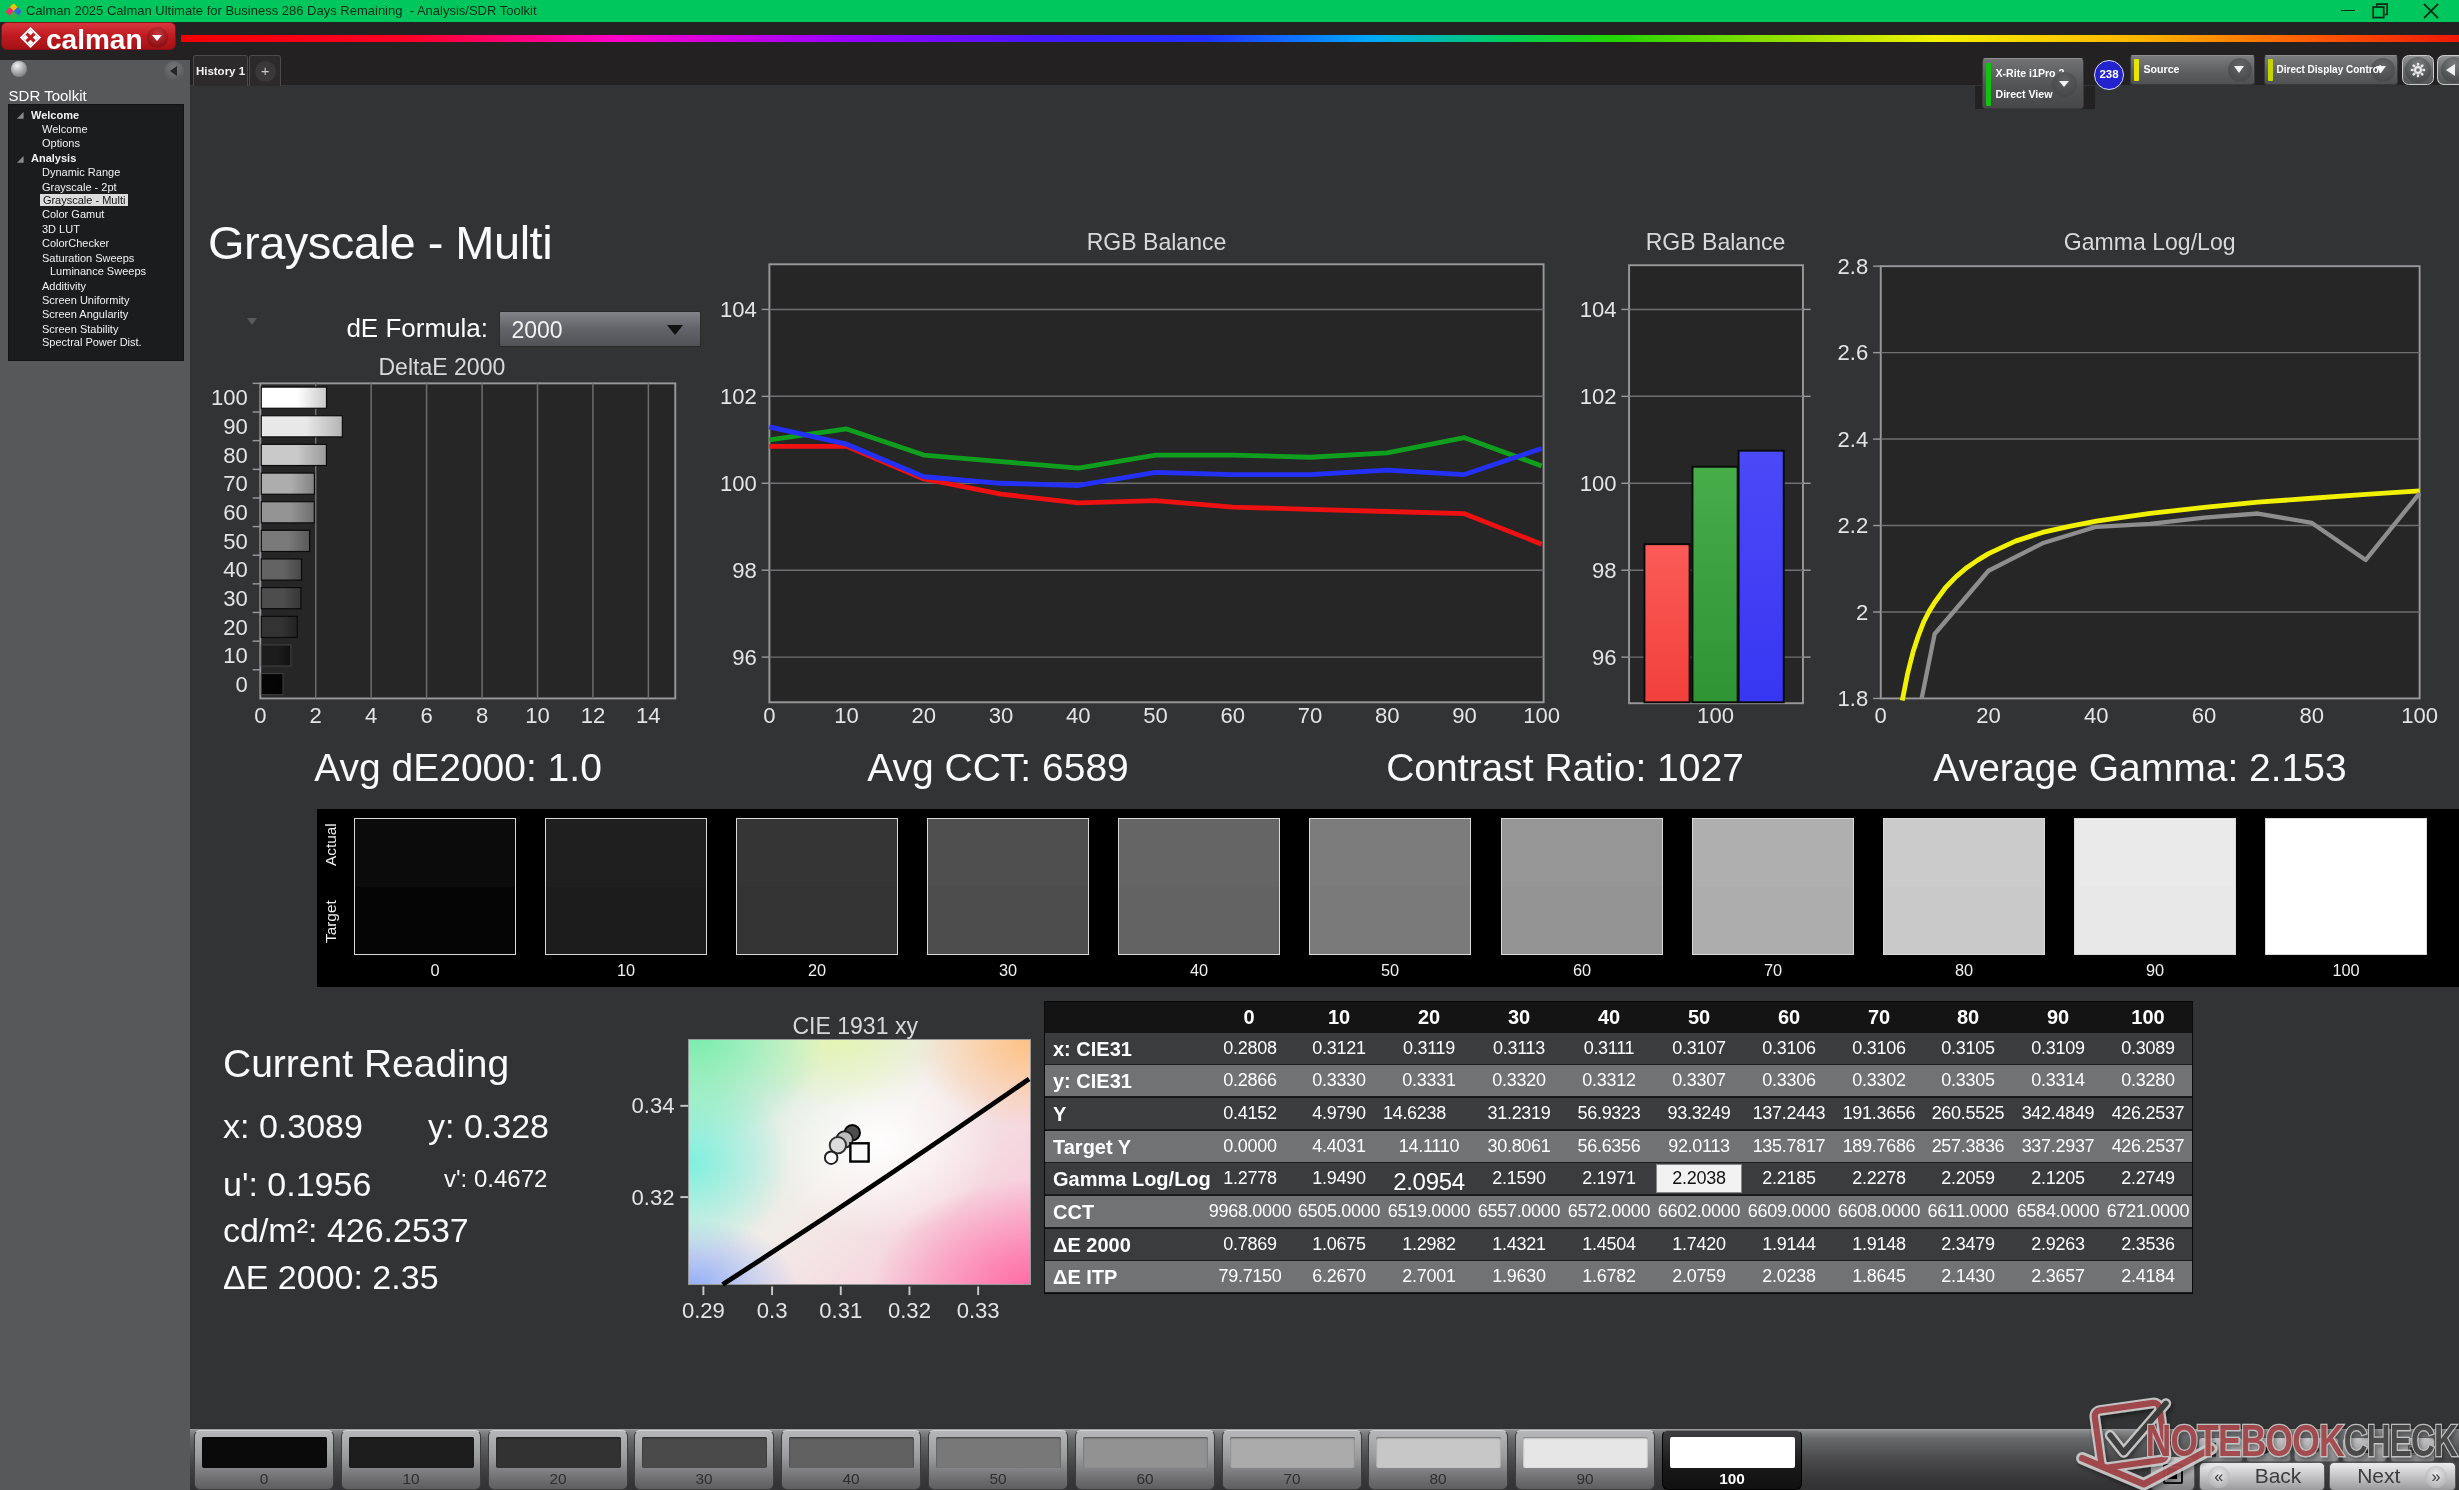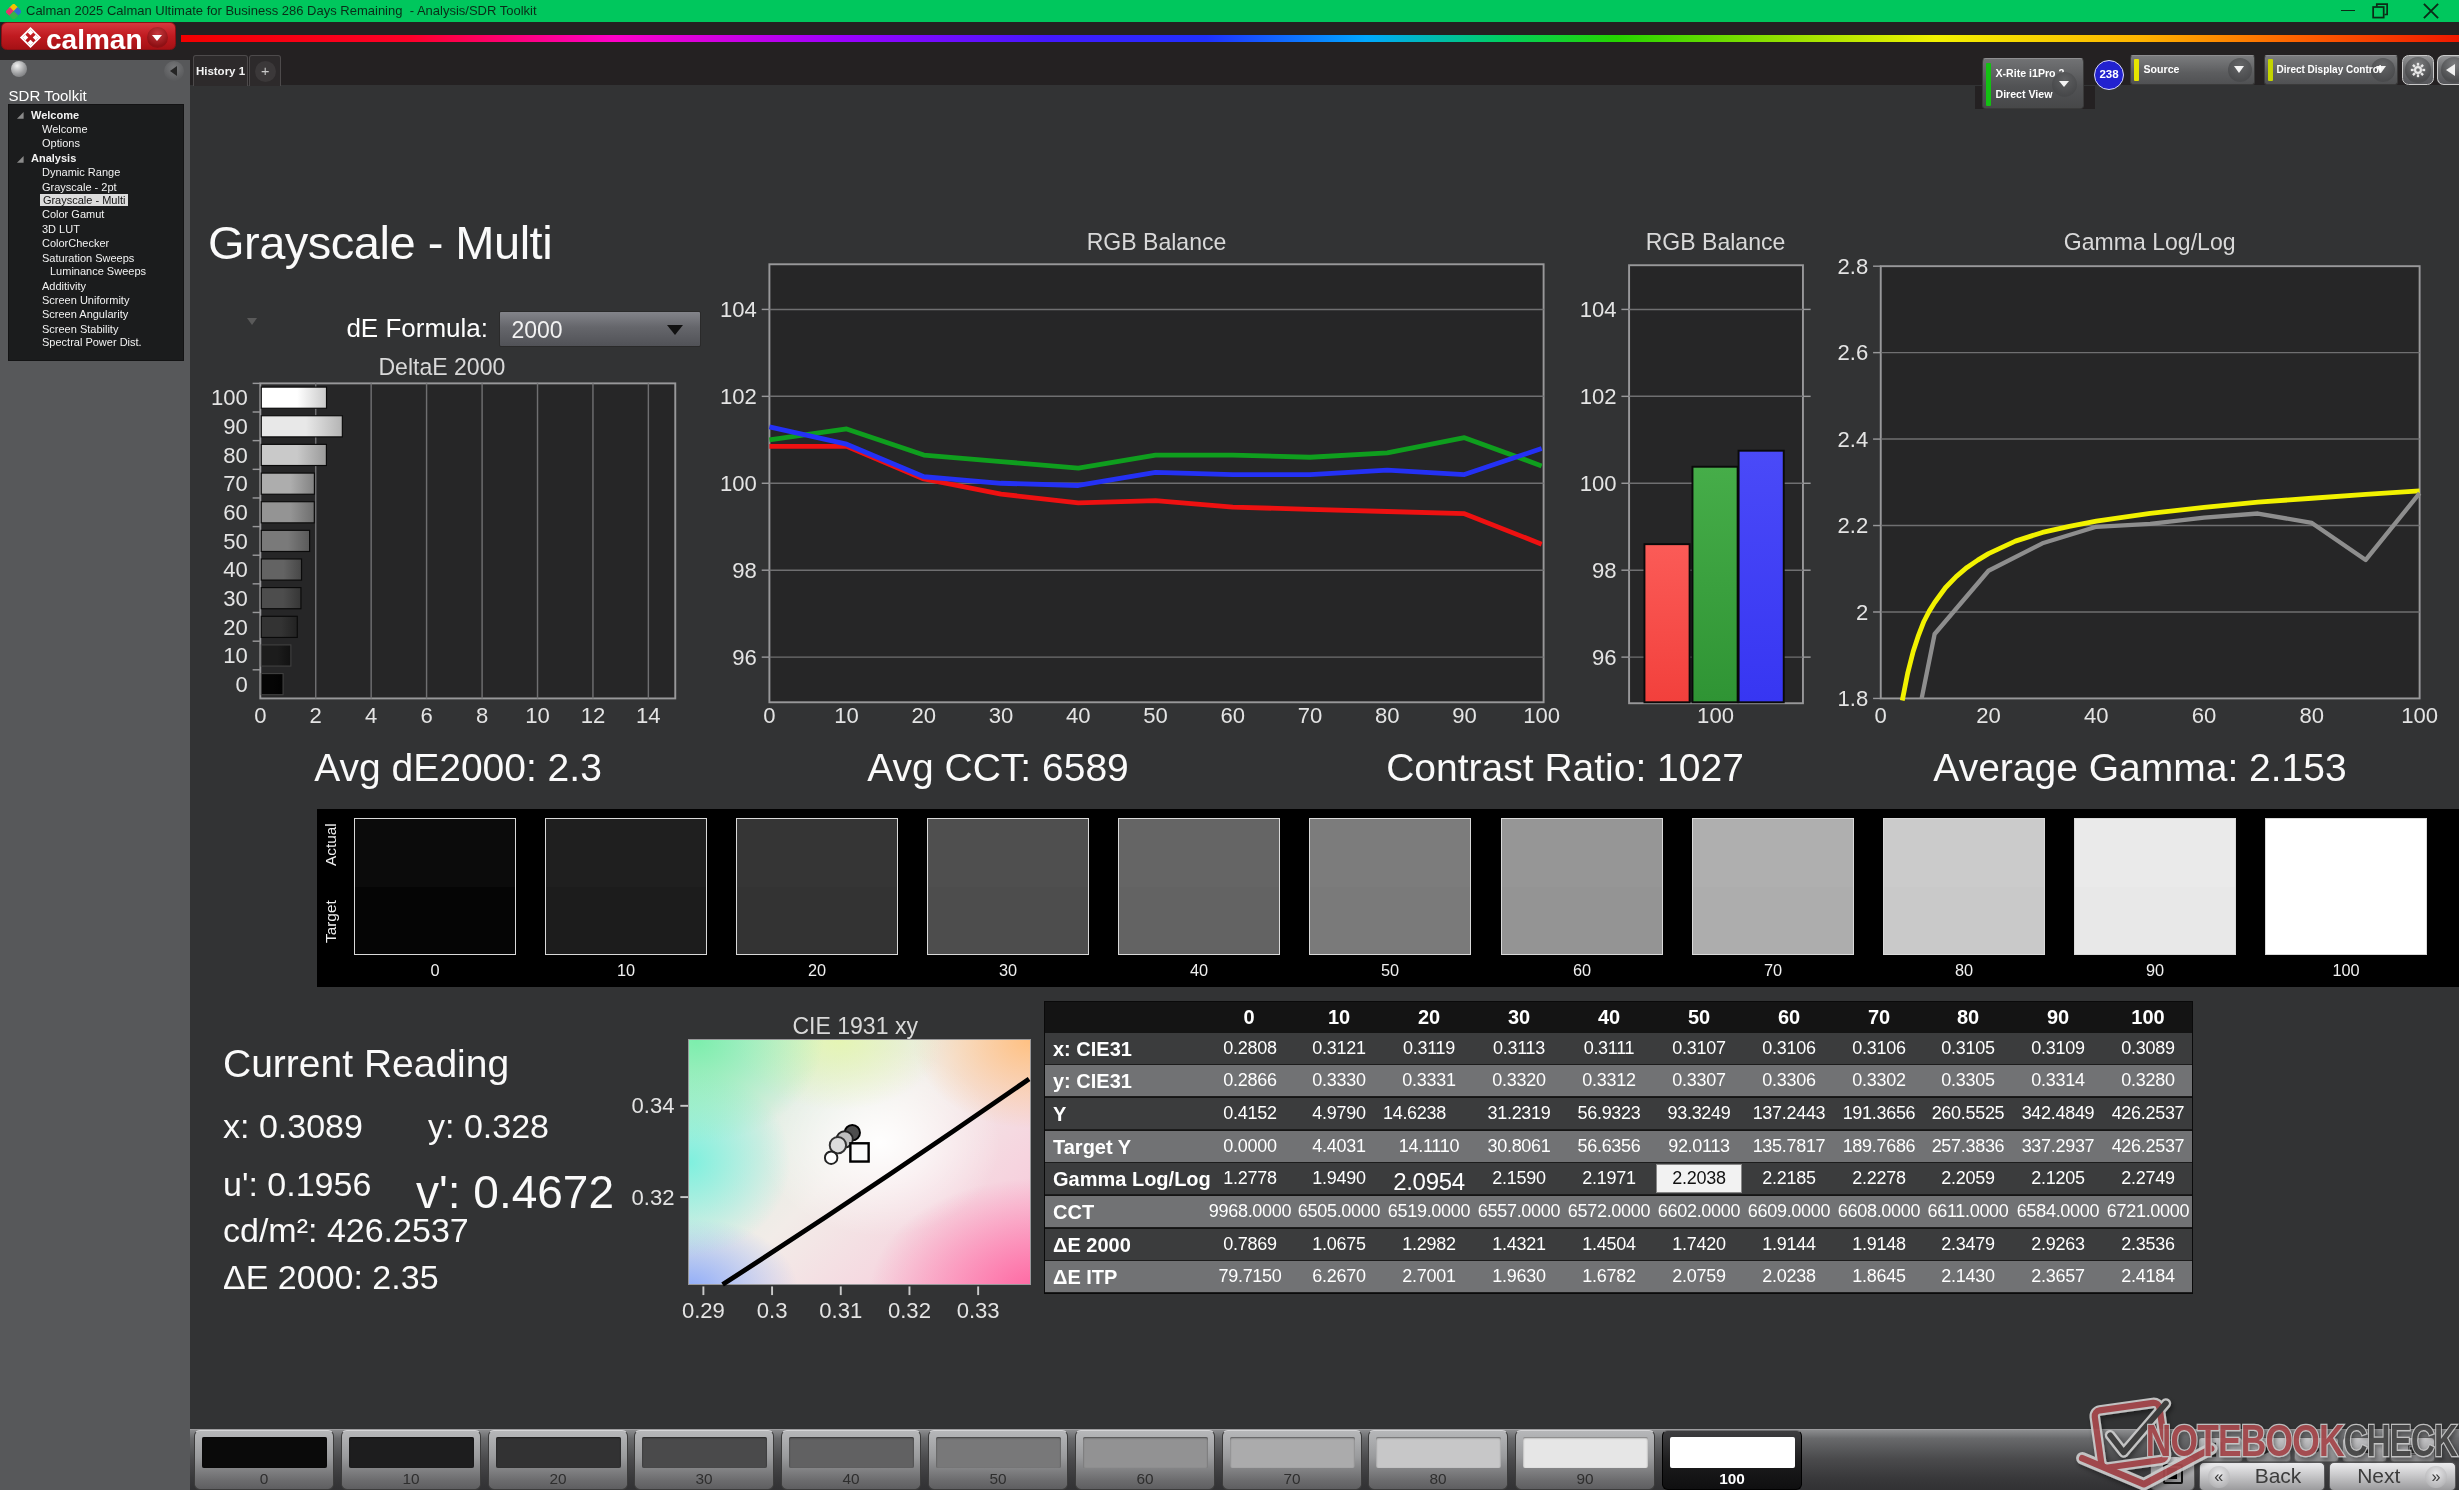--- a/index.html
+++ b/index.html
@@ -343,21 +343,21 @@
 <polyline points="2000.6,727.0 2014.1,659.9 2070.2,594.1 2126.3,565.5 2182.4,548.3 2238.5,545.3 2294.6,538.7 2350.7,534.5 2406.8,544.3 2462.9,582.8 2519.0,513.3" fill="none" stroke="#8e8e8e" stroke-width="4.5" stroke-linejoin="round"></polyline>
 <text x="1958.0" y="753" text-anchor="middle" class="tick">0</text>
 <text x="2070.2" y="753" text-anchor="middle" class="tick">20</text>
 <text x="2182.4" y="753" text-anchor="middle" class="tick">40</text>
 <text x="2294.6" y="753" text-anchor="middle" class="tick">60</text>
 <text x="2406.8" y="753" text-anchor="middle" class="tick">80</text>
 <text x="2519.0" y="753" text-anchor="middle" class="tick">100</text>
 </svg>
 </div>
 
-<div class="stat" style="left:458px;top:746px;">Avg dE2000: 2.3</div>
+<div class="stat" style="left:458px;top:746px;">Avg dE2000: 1.0</div>
 <div class="stat" style="left:998px;top:746px;">Avg CCT: 6589</div>
 <div class="stat" style="left:1565px;top:746px;">Contrast Ratio: 1027</div>
 <div class="stat" style="left:2140px;top:746px;">Average Gamma: 2.153</div>
 
 <div id="band">
 <div class="abs" style="left:317px;top:809px;width:2142px;height:178px;background:#000;"></div>
 <div class="abs" style="left:317px;top:821px;width:29px;height:58px;color:#fff;font-size:15.4px;transform:rotate(-90deg);transform-origin:center;text-align:center;line-height:58px;"></div>
 <div class="abs" style="left:302px;top:836px;width:58px;height:17.3px;color:#f0f0f0;font-size:15.4px;text-align:center;transform:rotate(-90deg);">Actual</div>
 <div class="abs" style="left:302px;top:913px;width:58px;height:17.3px;color:#f0f0f0;font-size:15.4px;text-align:center;transform:rotate(-90deg);">Target</div>
 <div class="abs" style="left:354px;top:818px;width:162px;height:137px;border:1.9px solid #d9d9d9;">
@@ -414,21 +414,21 @@
       <div style="width:100%;height:50%;background:#ffffff;"></div>
       <div style="width:100%;height:50%;background:#ffffff;"></div>
     </div>
 <div class="abs" style="left:2265px;top:961px;width:162px;text-align:center;color:#f0f0f0;font-size:16.3px;">100</div>
 </div>
 
 <div class="abs" style="left:223px;top:1042px;font-size:39px;color:#fafafa;">Current Reading</div>
 <div class="abs" style="left:223px;top:1107px;font-size:34px;color:#fafafa;">x: 0.3089</div>
 <div class="abs" style="left:428px;top:1107px;font-size:34px;color:#fafafa;">y: 0.328</div>
 <div class="abs" style="left:223px;top:1165px;font-size:34px;color:#fafafa;">u': 0.1956</div>
-<div class="abs" style="left:416px;top:1165px;font-size:46px;color:#fafafa;">v': 0.4672</div>
+<div class="abs" style="left:444px;top:1165px;font-size:24px;color:#fafafa;">v': 0.4672</div>
 <div class="abs" style="left:223px;top:1211px;font-size:34px;color:#fafafa;">cd/m²: 426.2537</div>
 <div class="abs" style="left:223px;top:1258px;font-size:34px;color:#fafafa;">ΔE 2000: 2.35</div>
 
 <div id="cie">
 <div class="abs" style="left:688px;top:1039px;width:343px;height:246px;border:1.9px solid #98989a;background:radial-gradient(ellipse 55% 62% at 2% 0%, rgba(120,238,170,.95), rgba(120,238,170,0) 68%),radial-gradient(ellipse 42% 40% at 44% 0%, rgba(230,246,175,.9), rgba(230,246,175,0) 72%),radial-gradient(ellipse 52% 55% at 100% 0%, rgba(255,192,128,.98), rgba(255,192,128,0) 66%),radial-gradient(ellipse 48% 62% at 0% 50%, rgba(122,240,222,.95), rgba(122,240,222,0) 62%),radial-gradient(ellipse 55% 50% at 0% 102%, rgba(138,168,250,.95), rgba(138,168,250,0) 58%),radial-gradient(ellipse 72% 68% at 102% 103%, rgba(255,100,160,.98), rgba(255,100,160,0) 68%),radial-gradient(ellipse 44% 48% at 56% 42%, rgba(255,255,255,.95), rgba(255,255,255,0) 80%),linear-gradient(135deg, #c9eeda 0%, #f2ece8 48%, #f9c2d8 100%);"></div>
 <svg class="abs" style="left:615px;top:999px" width="538" height="327" viewBox="0 0 560 340">
 <text x="250" y="36" text-anchor="middle" class="ctitle">CIE 1931 xy</text>
 <path d="M 112 297 Q 270 195 431 83" fill="none" stroke="#000" stroke-width="5"></path>
 <circle cx="247" cy="139" r="8" fill="#4d4d4d" stroke="#000" stroke-width="2"></circle>
 <circle cx="239" cy="146" r="8.5" fill="#bdbdbd" stroke="#222" stroke-width="2"></circle>

